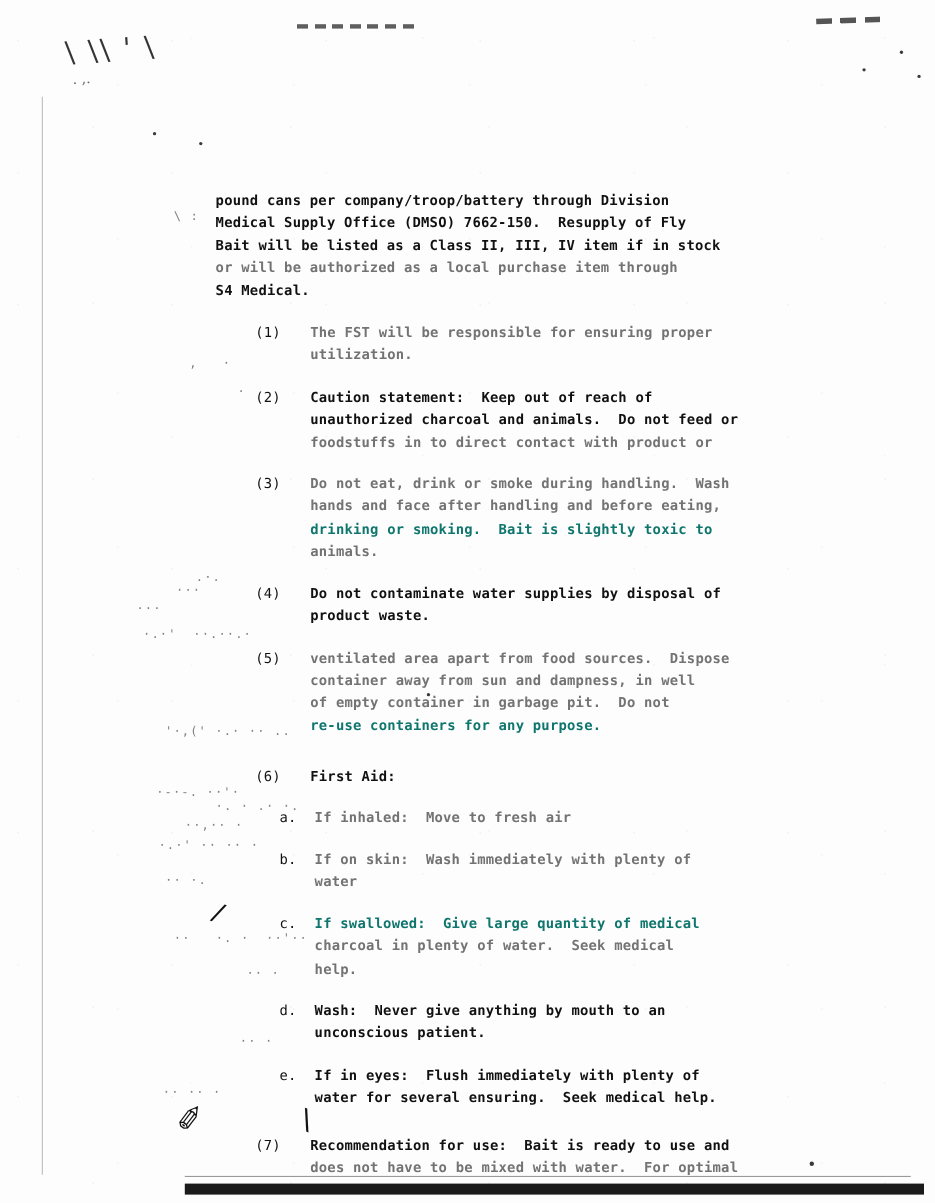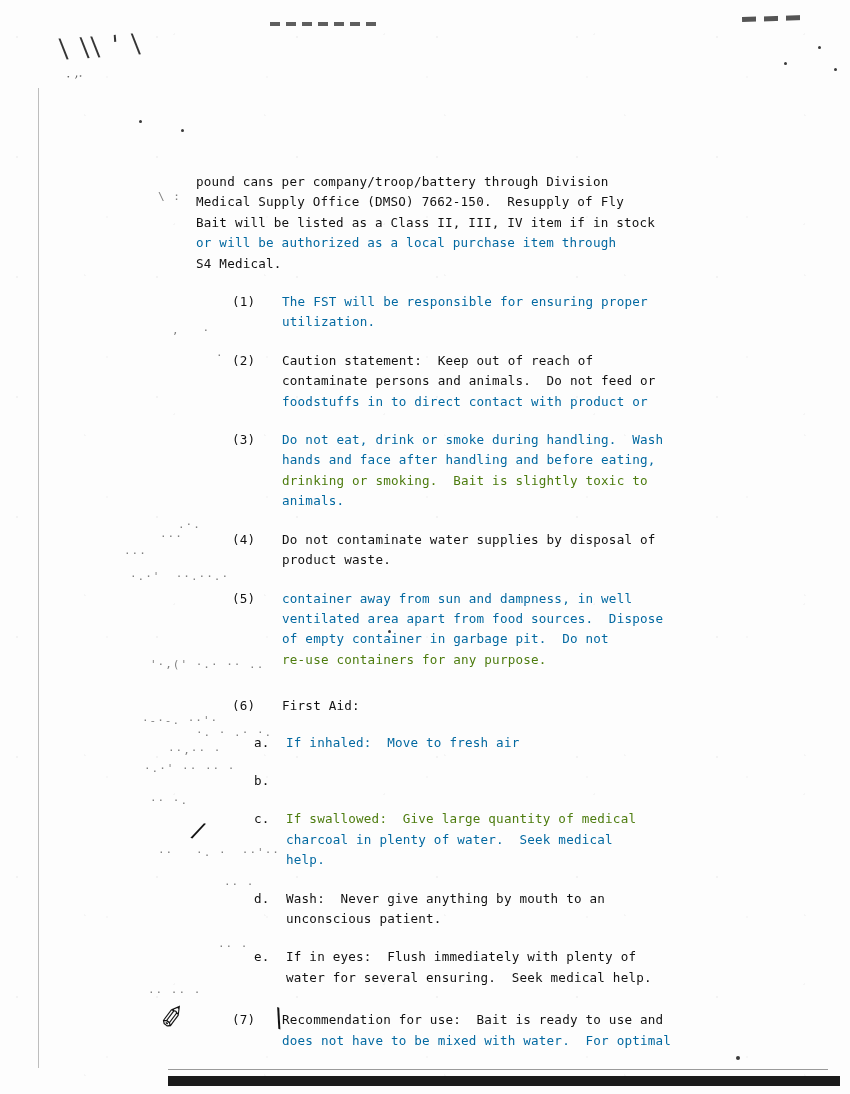--- a/index.html
+++ b/index.html
@@ -165,31 +165,31 @@
     display: flex;
     margin-top: 18px;
   }
   .marker {
     flex: 0 0 auto;
     white-space: pre;
   }
   .btext {
     flex: 1 1 auto;
   }
-  .line { white-space: pre-wrap; }
+  .line { white-space: pre-wrap; font-weight: bold; }
 
   .indent-1 { margin-left: 36px; }
   .indent-2 { margin-left: 58px; }
 
   .marker-w1 { width: 50px; }
   .marker-w2 { width: 32px; }
 
   
-  .fade-1 { color: #0369a1; }
-  .fade-2 { color: #4d7c0f; }
+  .fade-1 { color: #737373; }
+  .fade-2 { color: #0f766e; }
 
   
   .margin-mark {
     position: absolute;
     color: #555;
     font-family: "DejaVu Sans Mono", monospace;
     font-size: 11px;
     letter-spacing: 1px;
     white-space: nowrap;
     opacity: 0.75;
@@ -255,21 +255,21 @@
       <div class="btext">
         <div class="line fade-1">The FST will be responsible for ensuring proper</div>
         <div class="line fade-1">utilization.</div>
       </div>
     </div>
 
     <div class="block indent-1">
       <div class="marker marker-w1">(2)</div>
       <div class="btext">
         <div class="line">Caution statement:  Keep out of reach of</div>
-        <div class="line">contaminate persons and animals.  Do not feed or</div>
+        <div class="line">unauthorized charcoal and animals.  Do not feed or</div>
         <div class="line fade-1">foodstuffs in to direct contact with product or</div>
       </div>
     </div>
 
     <div class="block indent-1">
       <div class="marker marker-w1">(3)</div>
       <div class="btext">
         <div class="line fade-1">Do not eat, drink or smoke during handling.  Wash</div>
         <div class="line fade-1">hands and face after handling and before eating,</div>
         <div class="line fade-2">drinking or smoking.  Bait is slightly toxic to</div>
@@ -281,22 +281,22 @@
       <div class="marker marker-w1">(4)</div>
       <div class="btext">
         <div class="line">Do not contaminate water supplies by disposal of</div>
         <div class="line">product waste.</div>
       </div>
     </div>
 
     <div class="block indent-1">
       <div class="marker marker-w1">(5)</div>
       <div class="btext">
+        <div class="line fade-1">ventilated area apart from food sources.  Dispose</div>
         <div class="line fade-1">container away from sun and dampness, in well</div>
-        <div class="line fade-1">ventilated area apart from food sources.  Dispose</div>
         <div class="line fade-1">of empty container in garbage pit.  Do not</div>
         <div class="line fade-2">re-use containers for any purpose.</div>
       </div>
     </div>
 
     <div class="block indent-1" style="margin-top:26px;">
       <div class="marker marker-w1">(6)</div>
       <div class="btext">
         <div class="line">First Aid:</div>
       </div>
@@ -305,20 +305,22 @@
     <div class="block indent-2" style="margin-top:16px;">
       <div class="marker marker-w2">a.</div>
       <div class="btext">
         <div class="line fade-1">If inhaled:  Move to fresh air</div>
       </div>
     </div>
 
     <div class="block indent-2">
       <div class="marker marker-w2">b.</div>
       <div class="btext">
+        <div class="line fade-1">If on skin:  Wash immediately with plenty of</div>
+        <div class="line fade-1">water</div>
       </div>
     </div>
 
     <div class="block indent-2">
       <div class="marker marker-w2">c.</div>
       <div class="btext">
         <div class="line fade-2">If swallowed:  Give large quantity of medical</div>
         <div class="line fade-1">charcoal in plenty of water.  Seek medical</div>
         <div class="line fade-1">help.</div>
       </div>

